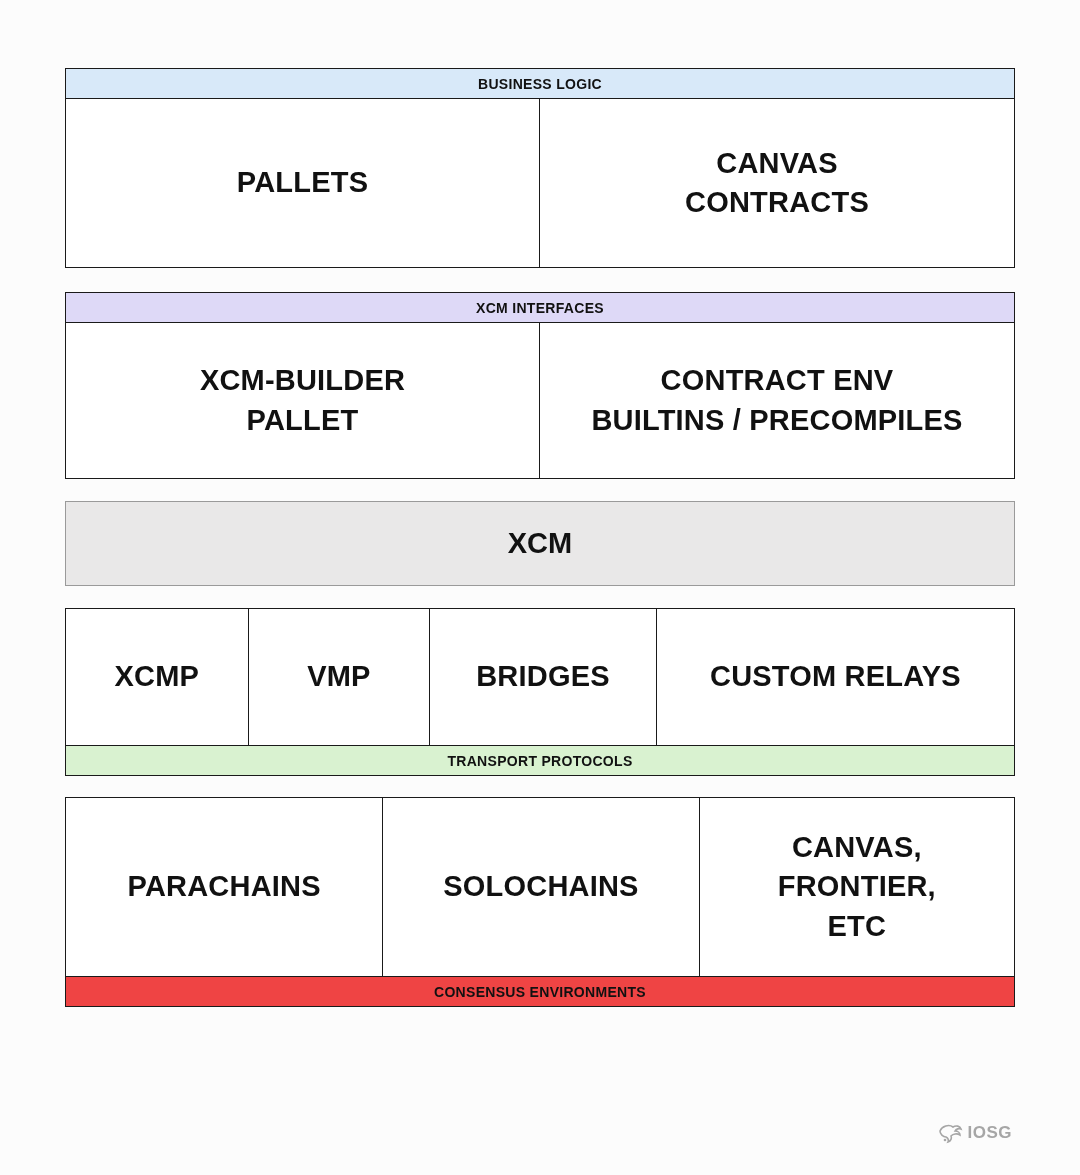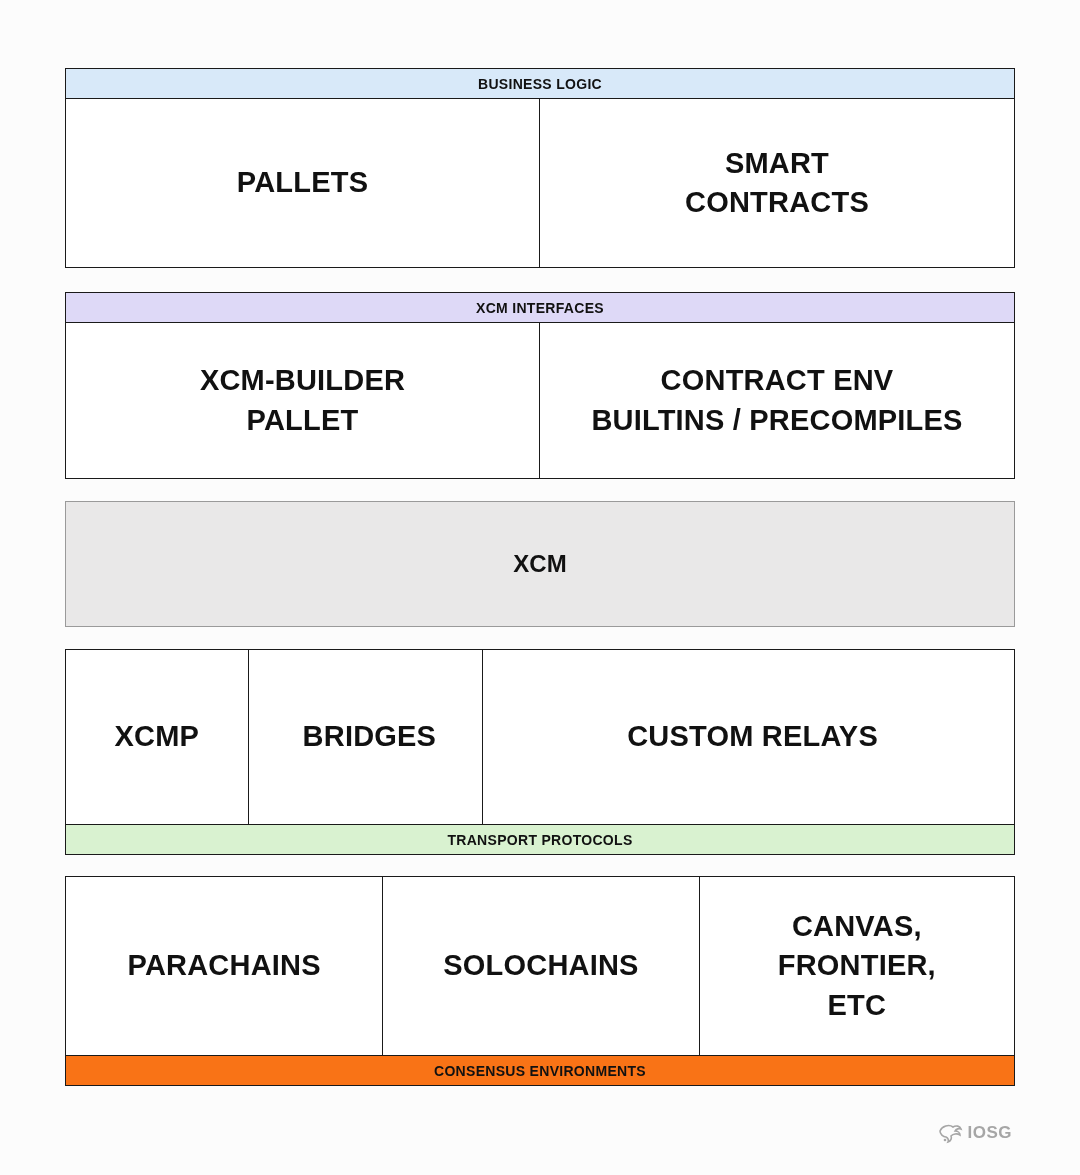--- a/index.html
+++ b/index.html
@@ -62,50 +62,50 @@
   
   .layer-business { margin-bottom: 8px; }
   .layer-business .cells { height: 170px; }
   .layer-business .cell { flex: 0 0 50%; }
 
   .layer-xcm-interfaces { margin-bottom: 22px; margin-top: 24px; }
   .layer-xcm-interfaces .cells { height: 157px; }
   .layer-xcm-interfaces .cell { flex: 0 0 50%; }
 
   .xcm-box {
-    height: 126px;
+    height: 85px;
     box-sizing: border-box;
     border: 1px solid #9a9a9a;
     background: #e9e8e8;
     display: flex;
     align-items: center;
     justify-content: center;
     font-weight: bold;
-    font-size: 24px;
+    font-size: 29px;
     color: #111;
     margin-bottom: 22px;
   }
 
   .layer-transport { margin-bottom: 21px; }
-  .layer-transport .cells { height: 176px; gap: 8px; }
+  .layer-transport .cells { height: 138px; }
   .layer-transport .cell-xcmp { flex: 0 0 19.26%; }
   .layer-transport .cell-vmp { flex: 0 0 19.16%; }
   .layer-transport .cell-bridges { flex: 0 0 23.9%; }
   .layer-transport .cell-custom-relays { flex: 1 1 auto; }
 
   .layer-consensus .cells { height: 180px; }
   .layer-consensus .cell-parachains { flex: 0 0 33.47%; }
   .layer-consensus .cell-solochains { flex: 0 0 33.37%; }
   .layer-consensus .cell-canvas { flex: 1 1 auto; }
 
   
   .band-business { background: #d8e9f9; }
   .band-xcm-interfaces { background: #ded9f7; }
   .band-transport { background: #d9f2d0; }
-  .band-consensus { background: #f97316; }
+  .band-consensus { background: #ef4444; }
 
   .watermark {
     position: absolute;
     right: 68px;
     bottom: 30px;
     display: flex;
     align-items: center;
     gap: 4px;
     color: #a6a6a6;
     margin-top: 28px;
@@ -119,40 +119,41 @@
 </style>
 </head>
 <body>
 
 <div class="stack">
 
   <section class="layer layer-business">
     <div class="band band-top band-business">BUSINESS LOGIC</div>
     <div class="cells">
       <div class="cell">PALLETS</div>
-      <div class="cell">SMART
+      <div class="cell">CANVAS
 CONTRACTS</div>
     </div>
   </section>
 
   <section class="layer layer-xcm-interfaces">
     <div class="band band-top band-xcm-interfaces">XCM INTERFACES</div>
     <div class="cells">
       <div class="cell">XCM-BUILDER
 PALLET</div>
       <div class="cell">CONTRACT ENV
 BUILTINS / PRECOMPILES</div>
     </div>
   </section>
 
   <div class="xcm-box">XCM</div>
 
   <section class="layer layer-transport">
     <div class="cells">
       <div class="cell cell-xcmp">XCMP</div>
+      <div class="cell cell-vmp">VMP</div>
       <div class="cell cell-bridges">BRIDGES</div>
       <div class="cell cell-custom-relays">CUSTOM RELAYS</div>
     </div>
     <div class="band band-bottom band-transport">TRANSPORT PROTOCOLS</div>
   </section>
 
   <section class="layer layer-consensus">
     <div class="cells">
       <div class="cell cell-parachains">PARACHAINS</div>
       <div class="cell cell-solochains">SOLOCHAINS</div>

